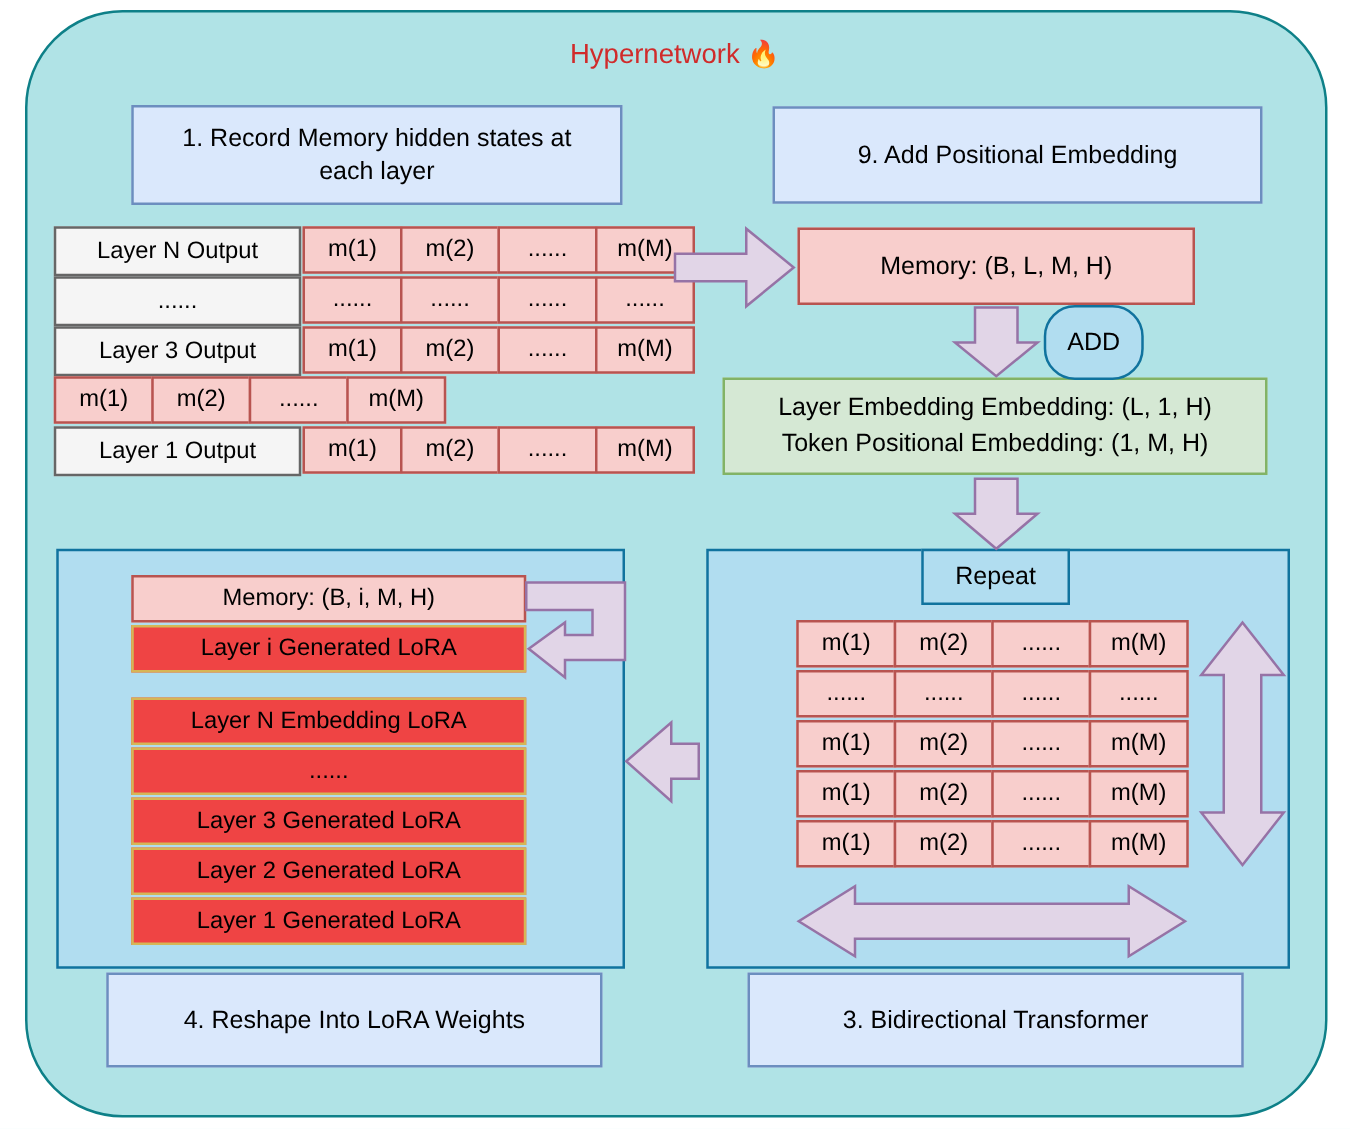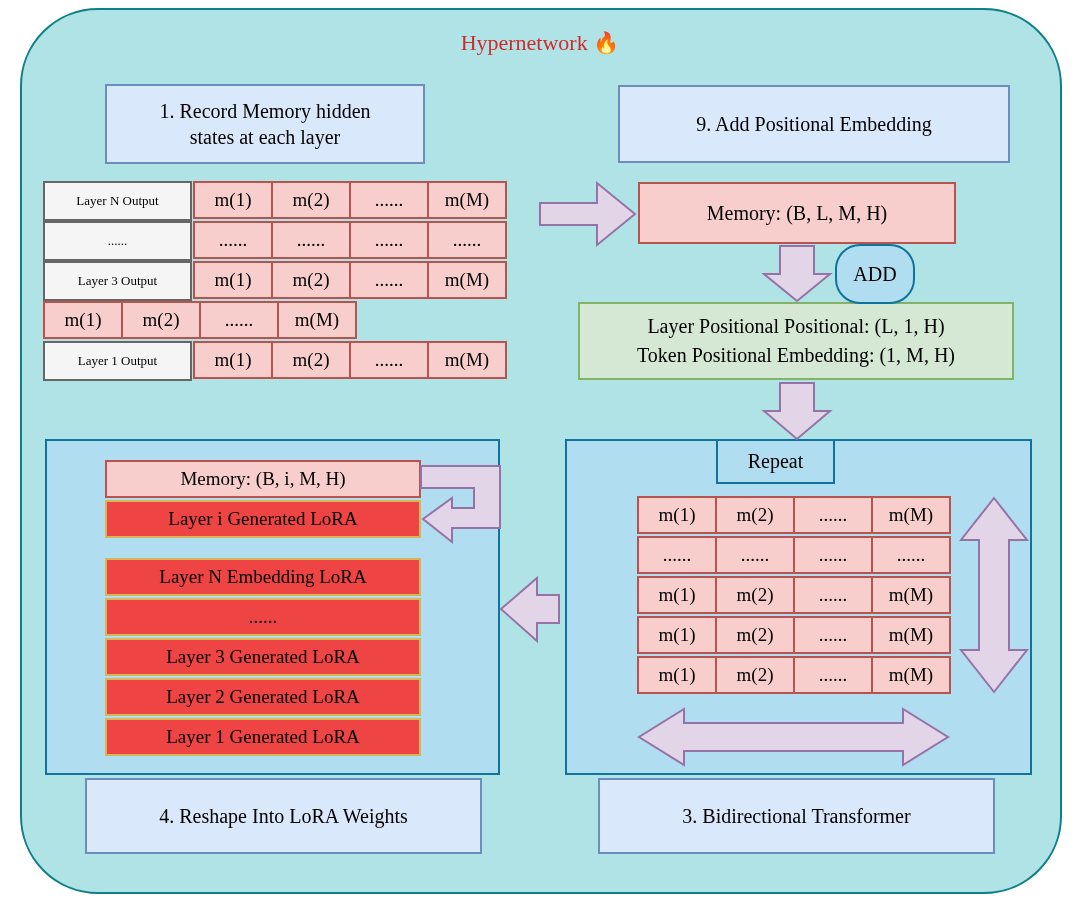--- a/index.html
+++ b/index.html
@@ -1,18 +1,18 @@
 <!DOCTYPE html>
 <html><head>
 <meta charset="utf-8">
 <style>
   html,body { margin:0; padding:0; background:#ffffff; }
   #canvas {
     position:relative; width:1080px; height:903px;
-    font-family:Liberation Serif, serif;
+    font-family:Liberation Sans, sans-serif;
     color:#000000; overflow:hidden;
   }
   .abs { position:absolute; box-sizing:border-box; }
 
   
   .frame {
     left:20px; top:8px; width:1042px; height:886px;
     background:#b0e3e6; border:2px solid #0e8088; border-radius:78px;
   }
 
@@ -25,49 +25,49 @@
   
   .box { display:flex; align-items:center; justify-content:center; text-align:center; }
   .blue   { background:#dae8fc; border:2px solid #6c8ebf; }
   .pink   { background:#f8cecc; border:2px solid #b85450; }
   .green  { background:#d5e8d4; border:2px solid #82b366; }
   .yellow { background:#ef4444; border:2px solid #d6b656; }
   .bluec  { background:#b1ddf0; border:2px solid #10739e; }
   .graycell { background:#f5f5f5; border:2px solid #666666; }
 
   .step-box { font-size:20px; line-height:1.3; }
-  #step1 { left:105px; top:84px;  width:320px; height:80px; padding:0 34px; }
+  #step1 { left:105px; top:84px;  width:393px; height:80px; padding:0 34px; }
   #step2 { left:618px; top:85px;  width:392px; height:78px; }
   #step3 { left:598px; top:778px; width:397px; height:76px; }
   #step4 { left:85px;  top:778px; width:397px; height:76px; }
 
   
   #memtable { left:43px; top:181px; }
   .trow { display:flex; height:38px; margin-bottom:2px; }
   .lcell {
-    width:149px; height:40px; margin-right:3px;
+    width:198px; height:40px; margin-right:3px;
     display:flex; align-items:center; justify-content:center;
-    font-size:13px; box-sizing:border-box;text-align:center;
+    font-size:19px; box-sizing:border-box;text-align:center;
   }
   .mcell {
     width:80px; height:38px; margin-left:-2px;
     display:flex; align-items:center; justify-content:center;
     font-size:19px; box-sizing:border-box;
   }
   .mcell:first-of-type { margin-left:0; }
 
   #memory1 { left:638px; top:182px; width:318px; height:62px; font-size:20px; }
   #addbox  { left:835px; top:244px; width:80px;  height:60px; font-size:20px; z-index:6;border-radius:25px; }
   #embed   { left:578px; top:302px; width:436px; height:78px;
              flex-direction:column; font-size:20px; line-height:1.45; }
 
   
   #panel-right { left:565px; top:439px; width:467px; height:336px; }
   #panel-left  { left:45px;  top:439px; width:455px; height:336px; }
-  #repeat { left:716px; top:439px; width:119px; height:45px; font-size:20px; z-index:6; }
+  #repeat { left:737px; top:439px; width:119px; height:45px; font-size:20px; z-index:6; }
 
   #ttable { left:637px; top:496px; z-index:5; }
 
   #memory2 { left:105px; top:460px; width:316px; height:38px; font-size:19px; z-index:5; }
   #layer-i { left:105px; top:500px; width:316px; height:38px; font-size:19px; z-index:5; }
   .lora-row { left:105px; width:316px; height:38px; font-size:19px; z-index:5; }
   #lora0 { top:558px; } #lora1 { top:598px; } #lora2 { top:638px; }
   #lora3 { top:678px; } #lora4 { top:718px; }
 
   #arrows { left:0; top:0; width:1080px; height:903px; pointer-events:none; z-index:7; }
@@ -122,21 +122,21 @@
       <div class="mcell pink">m(1)</div>
       <div class="mcell pink">m(2)</div>
       <div class="mcell pink">......</div>
       <div class="mcell pink">m(M)</div>
     </div>
   </div>
 
   <div class="abs box pink" id="memory1">Memory: (B, L, M, H)</div>
   <div class="abs box bluec" id="addbox">ADD</div>
   <div class="abs box green" id="embed">
-    <div>Layer Positional Positional: (L, 1, H)</div>
+    <div>Layer Embedding Embedding: (L, 1, H)</div>
     <div>Token Positional Embedding: (1, M, H)</div>
   </div>
 
   <div class="abs bluec" id="panel-right"></div>
   <div class="abs bluec" id="panel-left"></div>
   <div class="abs box bluec" id="repeat">Repeat</div>
 
   <div class="abs" id="ttable">
     <div class="trow">
       <div class="mcell pink">m(1)</div>

